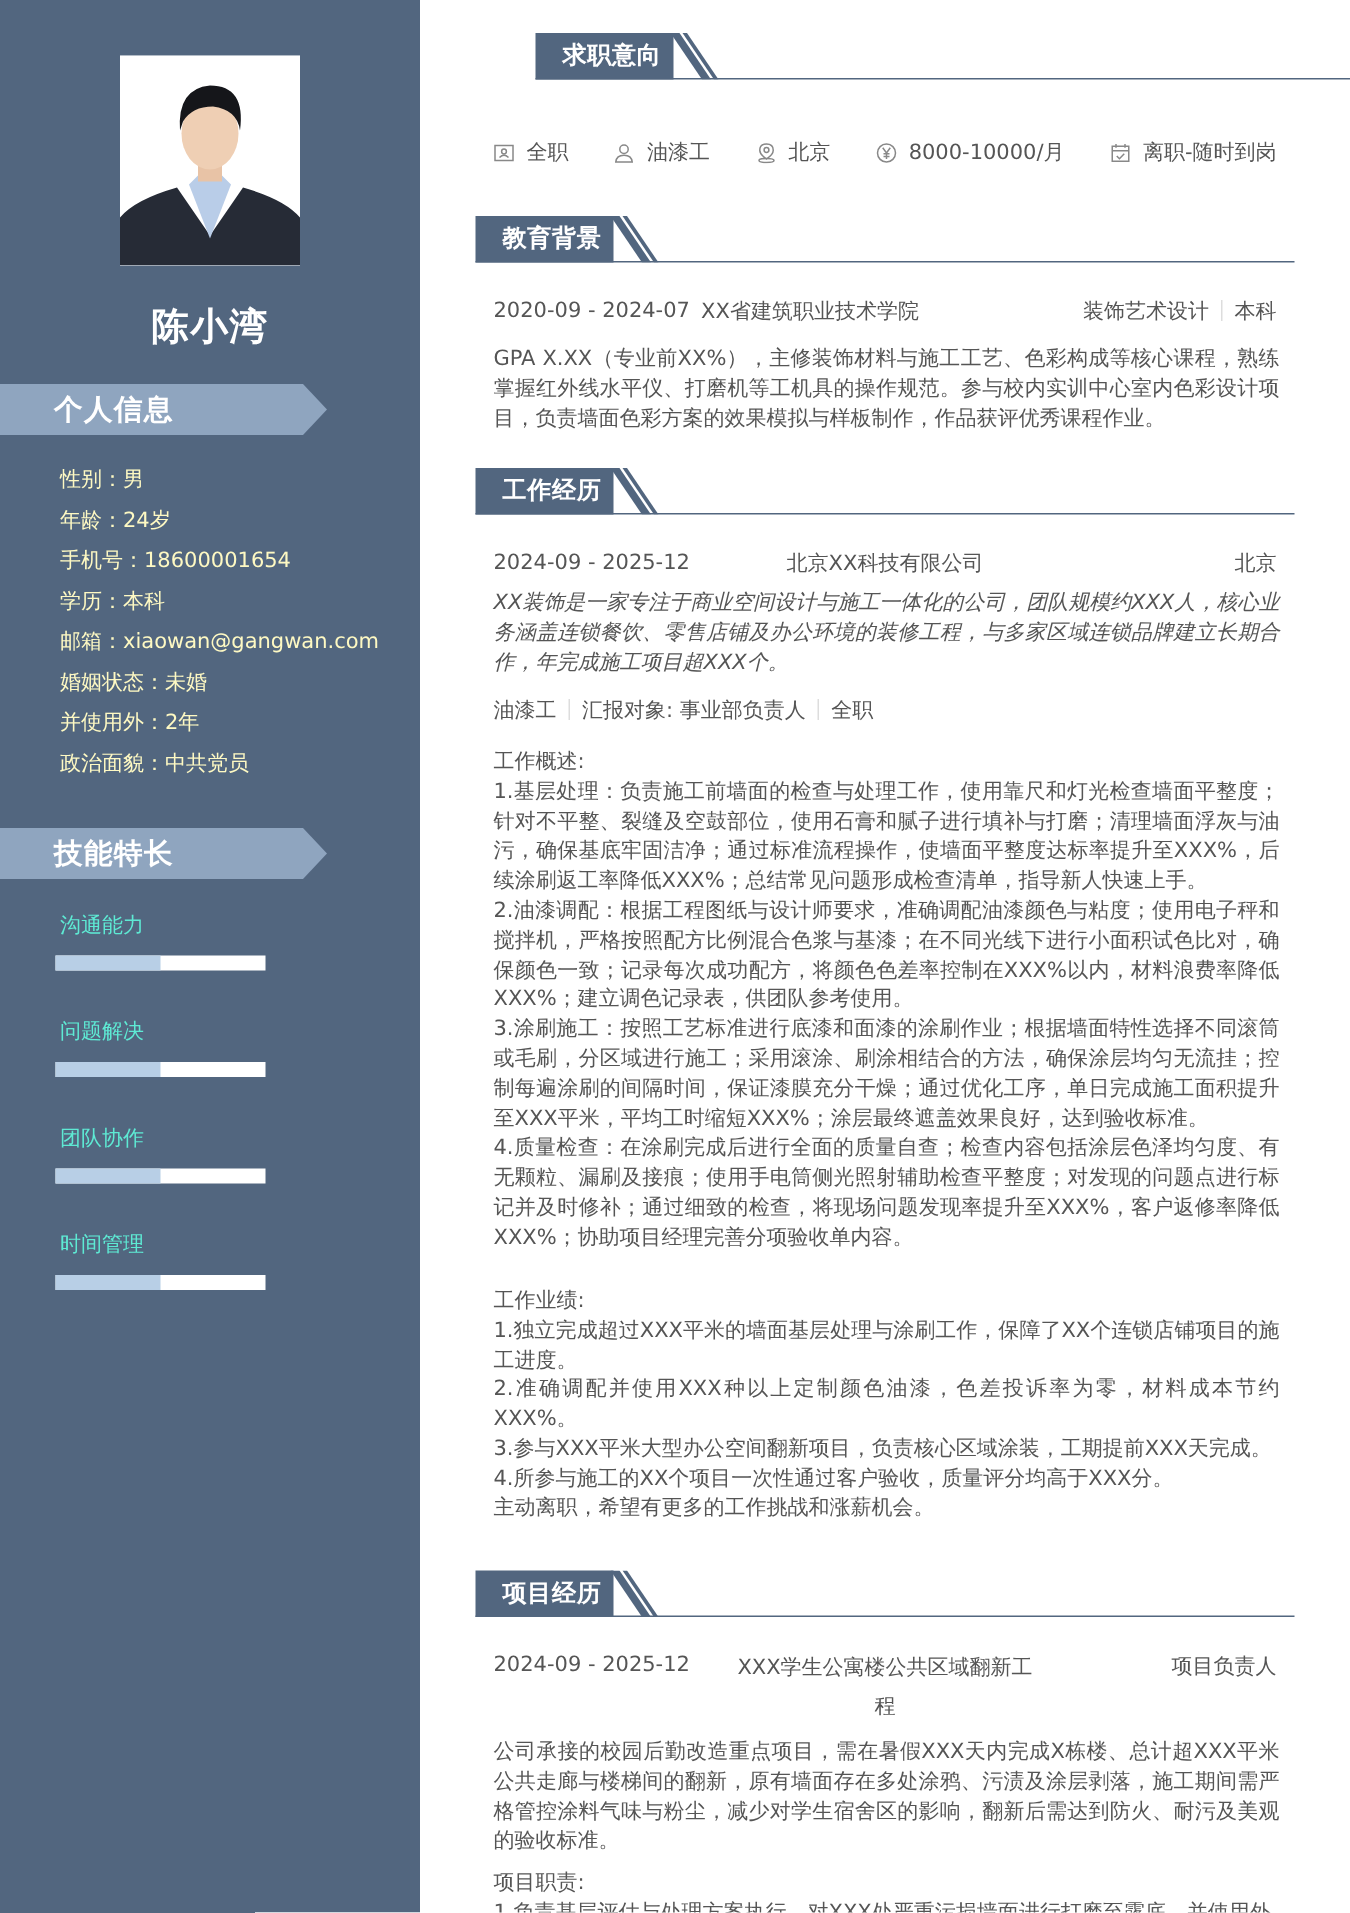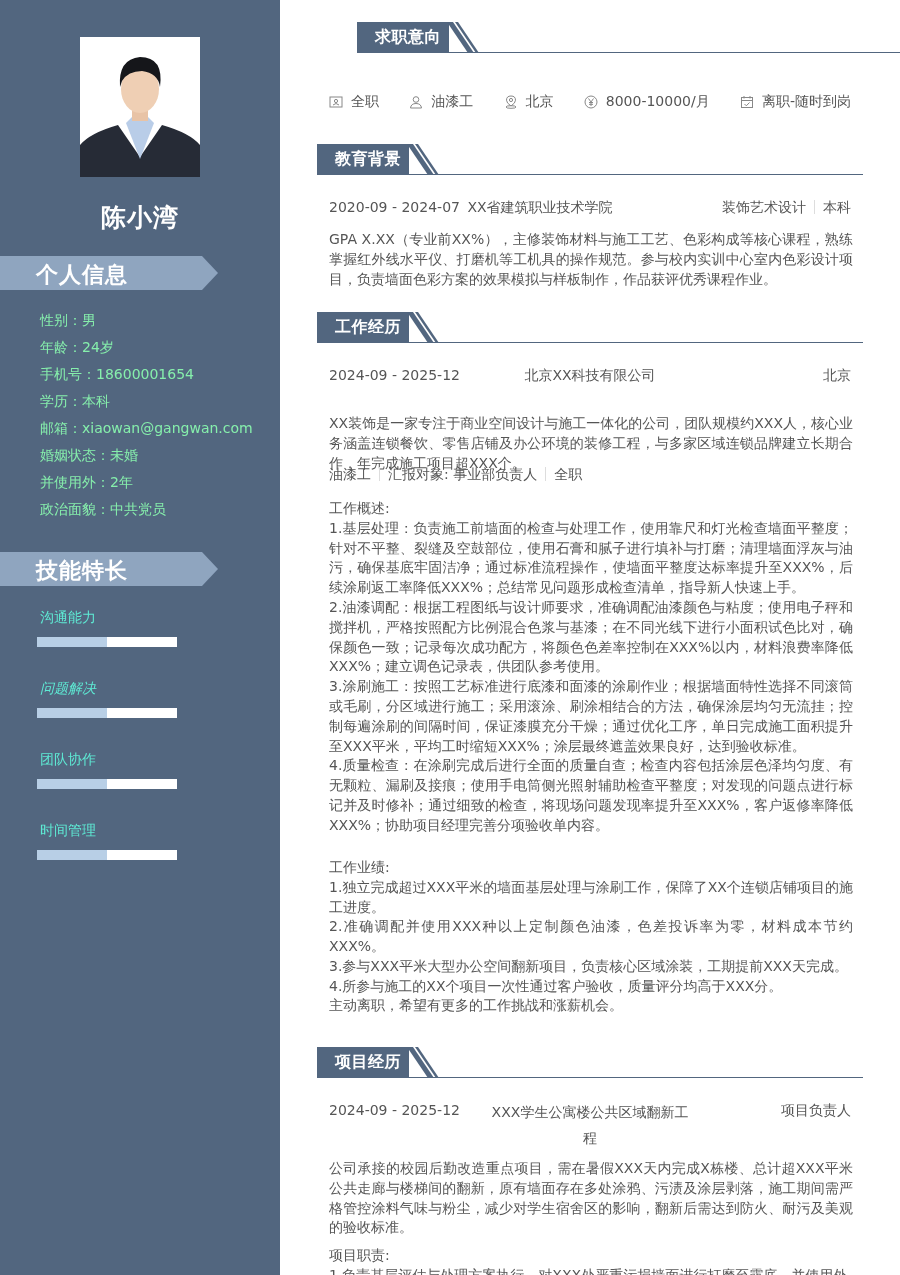--- a/index.html
+++ b/index.html
@@ -6,24 +6,24 @@
   html, body { width: 900px; height: 1275px; overflow: hidden; background: #ffffff; }
   body { font-family: "DejaVu Sans", "Liberation Sans", sans-serif; color: #555; position: relative; }
 
   .sidebar { position: absolute; left: 0; top: 0; width: 280px; height: 1275px; background: #52667f; color: #fff; }
   .photo { position: absolute; left: 80px; top: 37px; width: 120px; height: 140px; background: #fff; overflow: hidden; }
   .photo svg { display: block; }
   .name { position: absolute; left: 0; width: 280px; top: 201px; text-align: center; font-size: 25px; font-weight: bold; color: #fff; letter-spacing: 1px; }
 
   .side-head { position: absolute; left: 0; width: 218px; height: 34px; }
   .side-head .bg { position: absolute; inset: 0; background: #8fa5bf; clip-path: polygon(0 0, 202px 0, 218px 50%, 202px 100%, 0 100%); }
-  .side-head .txt { position: absolute; left: 36px; top: 4px; font-size: 22px; font-weight: bold; color: #fff; letter-spacing: 1px; }
+  .side-head .txt { position: absolute; left: 36px; top: 4px; font-size: 19px; font-weight: bold; color: #fff; letter-spacing: 1px; }
 
   .info-list { position: absolute; left: 40px; top: 310px; }
-  .info-row { height: 27px; font-size: 14px; line-height: 20px; color: #86efac; white-space: nowrap; }
+  .info-row { height: 27px; font-size: 14px; line-height: 20px; color: #fef9c3; white-space: nowrap; }
 
   .skill { position: absolute; left: 40px; }
   .skill-label { font-size: 14px; color: #5eead4; line-height: 18px; }
   .skill-bar { position: absolute; left: -3px; top: 29px; width: 140px; height: 10px; background: #fff; }
   .skill-fill { height: 100%; background: #b8cfe6; }
 
   .main { position: absolute; left: 317px; top: 0; width: 546px; }
   .sec-head { position: absolute; left: 0; width: 546px; height: 32px; }
   .sec-head .box { position: absolute; left: 0; top: 0; height: 31px; width: 92px; background: #52667f; }
   .sec-head .box span { position: absolute; left: 18px; top: 5px; font-size: 16px; font-weight: bold; color: #fff; letter-spacing: 0.5px; }
@@ -79,21 +79,21 @@
     <div class="bg"></div>
     <div class="txt">技能特长</div>
   </div>
 
   <div class="skill" style="top:608px;">
     <div class="skill-label">沟通能力</div>
     <div class="skill-bar">
         <div class="skill-fill" style="width:50%;"></div>
       </div>
   </div>
-  <div class="skill" style="top:679px;font-style:italic;">
+  <div class="skill" style="top:679px;">
     <div class="skill-label">问题解决</div>
     <div class="skill-bar">
         <div class="skill-fill" style="width:50%;"></div>
       </div>
   </div>
   <div class="skill" style="top:750px;">
     <div class="skill-label">团队协作</div>
     <div class="skill-bar">
         <div class="skill-fill" style="width:50%;"></div>
       </div>
@@ -186,21 +186,21 @@
       <polygon points="8,0 11,0 32,31 29,31" fill="#52667f"></polygon>
     </svg>
     <div class="line"></div>
   </div>
 
   <div class="row3" style="top:367px;">
     <span class="c1">2024-09 - 2025-12</span>
     <span class="c2">北京XX科技有限公司</span>
     <span class="c3">北京</span>
   </div>
-  <div class="para" style="top:414px;">XX装饰是一家专注于商业空间设计与施工一体化的公司，团队规模约XXX人，核心业务涵盖连锁餐饮、零售店铺及办公环境的装修工程，与多家区域连锁品牌建立长期合作，年完成施工项目超XXX个。</div>
+  <div class="para" style="top:393px;font-style:italic;">XX装饰是一家专注于商业空间设计与施工一体化的公司，团队规模约XXX人，核心业务涵盖连锁餐饮、零售店铺及办公环境的装修工程，与多家区域连锁品牌建立长期合作，年完成施工项目超XXX个。</div>
   <div class="para" style="top:465px;">
     <span>油漆工</span><span class="sep"></span><span>汇报对象: 事业部负责人</span><span class="sep"></span><span>全职</span>
   </div>
 
   <div class="para" style="top:499px;">
     <p>工作概述:</p>
     <p>1.基层处理：负责施工前墙面的检查与处理工作，使用靠尺和灯光检查墙面平整度；针对不平整、裂缝及空鼓部位，使用石膏和腻子进行填补与打磨；清理墙面浮灰与油污，确保基底牢固洁净；通过标准流程操作，使墙面平整度达标率提升至XXX%，后续涂刷返工率降低XXX%；总结常见问题形成检查清单，指导新人快速上手。</p>
     <p>2.油漆调配：根据工程图纸与设计师要求，准确调配油漆颜色与粘度；使用电子秤和搅拌机，严格按照配方比例混合色浆与基漆；在不同光线下进行小面积试色比对，确保颜色一致；记录每次成功配方，将颜色色差率控制在XXX%以内，材料浪费率降低XXX%；建立调色记录表，供团队参考使用。</p>
     <p>3.涂刷施工：按照工艺标准进行底漆和面漆的涂刷作业；根据墙面特性选择不同滚筒或毛刷，分区域进行施工；采用滚涂、刷涂相结合的方法，确保涂层均匀无流挂；控制每遍涂刷的间隔时间，保证漆膜充分干燥；通过优化工序，单日完成施工面积提升至XXX平米，平均工时缩短XXX%；涂层最终遮盖效果良好，达到验收标准。</p>
     <p>4.质量检查：在涂刷完成后进行全面的质量自查；检查内容包括涂层色泽均匀度、有无颗粒、漏刷及接痕；使用手电筒侧光照射辅助检查平整度；对发现的问题点进行标记并及时修补；通过细致的检查，将现场问题发现率提升至XXX%，客户返修率降低XXX%；协助项目经理完善分项验收单内容。</p>

